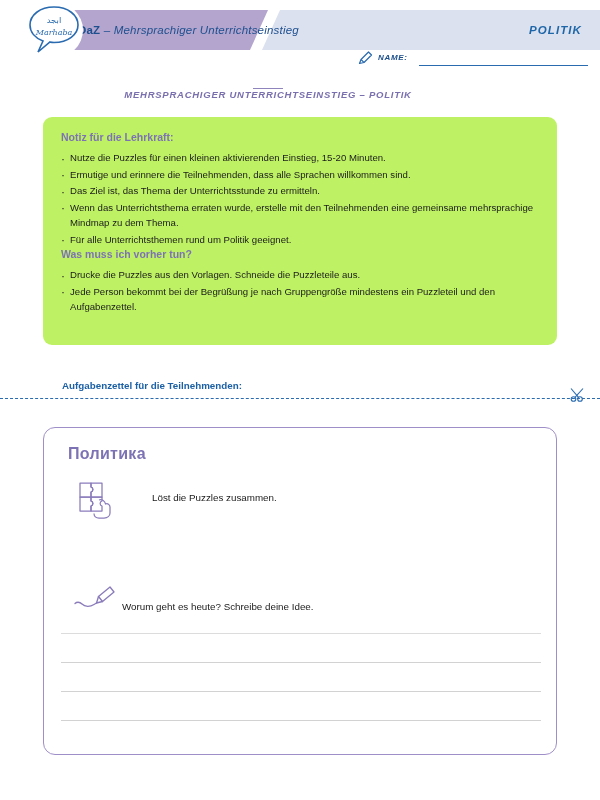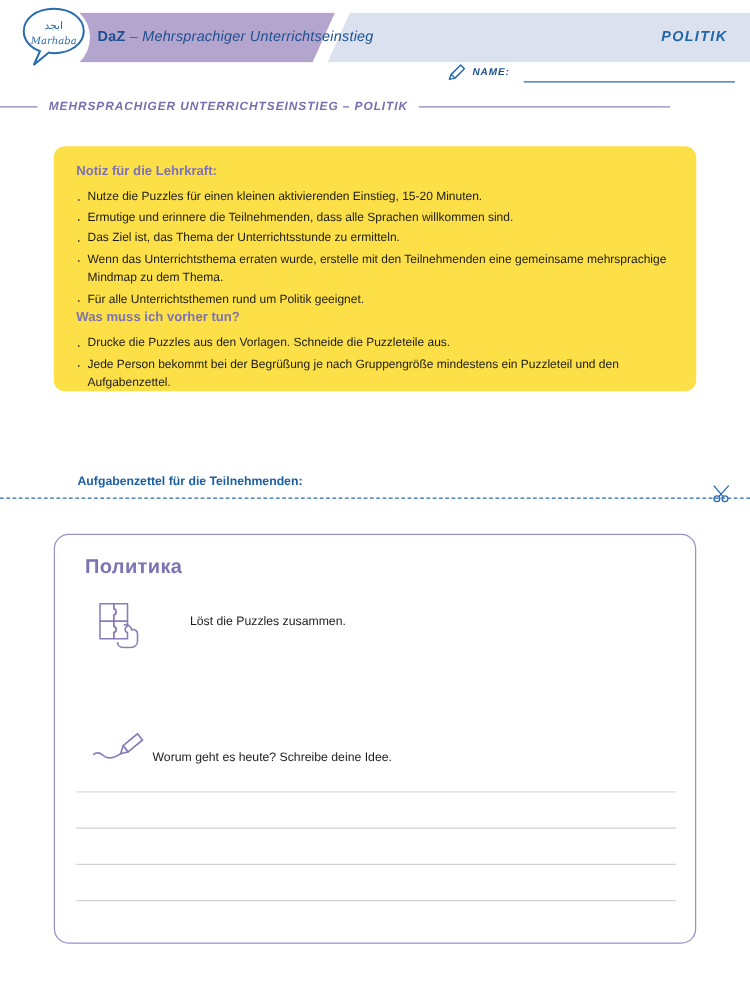--- a/index.html
+++ b/index.html
@@ -55,21 +55,21 @@
     font-size: 11.5px;
     font-weight: bold;
     font-style: italic;
     color: #1e66a8;
     letter-spacing: 1.1px;
   }
 
   
   .logo-wrap {
     position: absolute;
-    left: 14px; top: 2px;
+    left: 25px; top: 2px;
     width: 58px; height: 56px;
     background: #ffffff;
     border-radius: 50%;
     z-index: 5;
   }
   .logo-wrap svg { display: block; }
 
   
   .name-row {
     position: absolute;
@@ -85,41 +85,41 @@
   }
   .name-rule {
     position: absolute; left: 63px; top: 17px;
     width: 169px; height: 1.4px;
     background: #2a6bb0;
   }
 
   
   .sec-title-row {
     position: absolute;
-    left: 0; top: 78px;
+    left: 0; top: 88px;
     width: 536px; height: 14px;
-    display: flex; align-items: center;
+    display: flex; align-items: center; flex-direction: column;
   }
   .sec-rule-left { width: 30px; height: 1px; background: #8f84bb; }
   .sec-rule-right { flex: 1; height: 1px; background: #8f84bb; }
   .sec-title {
     padding: 0 9px;
     font-size: 9.5px; font-weight: bold; font-style: italic;
     letter-spacing: .75px;
     color: #7a6fae;
     white-space: nowrap;
   }
 
   
   .notice {
     position: absolute;
     left: 43px; top: 117px;
     width: 514px;
-    height: 196px;
-    background: #fde047;
+    height: 228px;
+    background: #bef264;
     border-radius: 9px;
     box-sizing: border-box;
     padding: 14px 18px 0 18px;
   }
   .notice h3 {
     margin: 0 0 7px 0;
     font-size: 10.5px;
     font-weight: bold;
     color: #7d72b4;
   }

